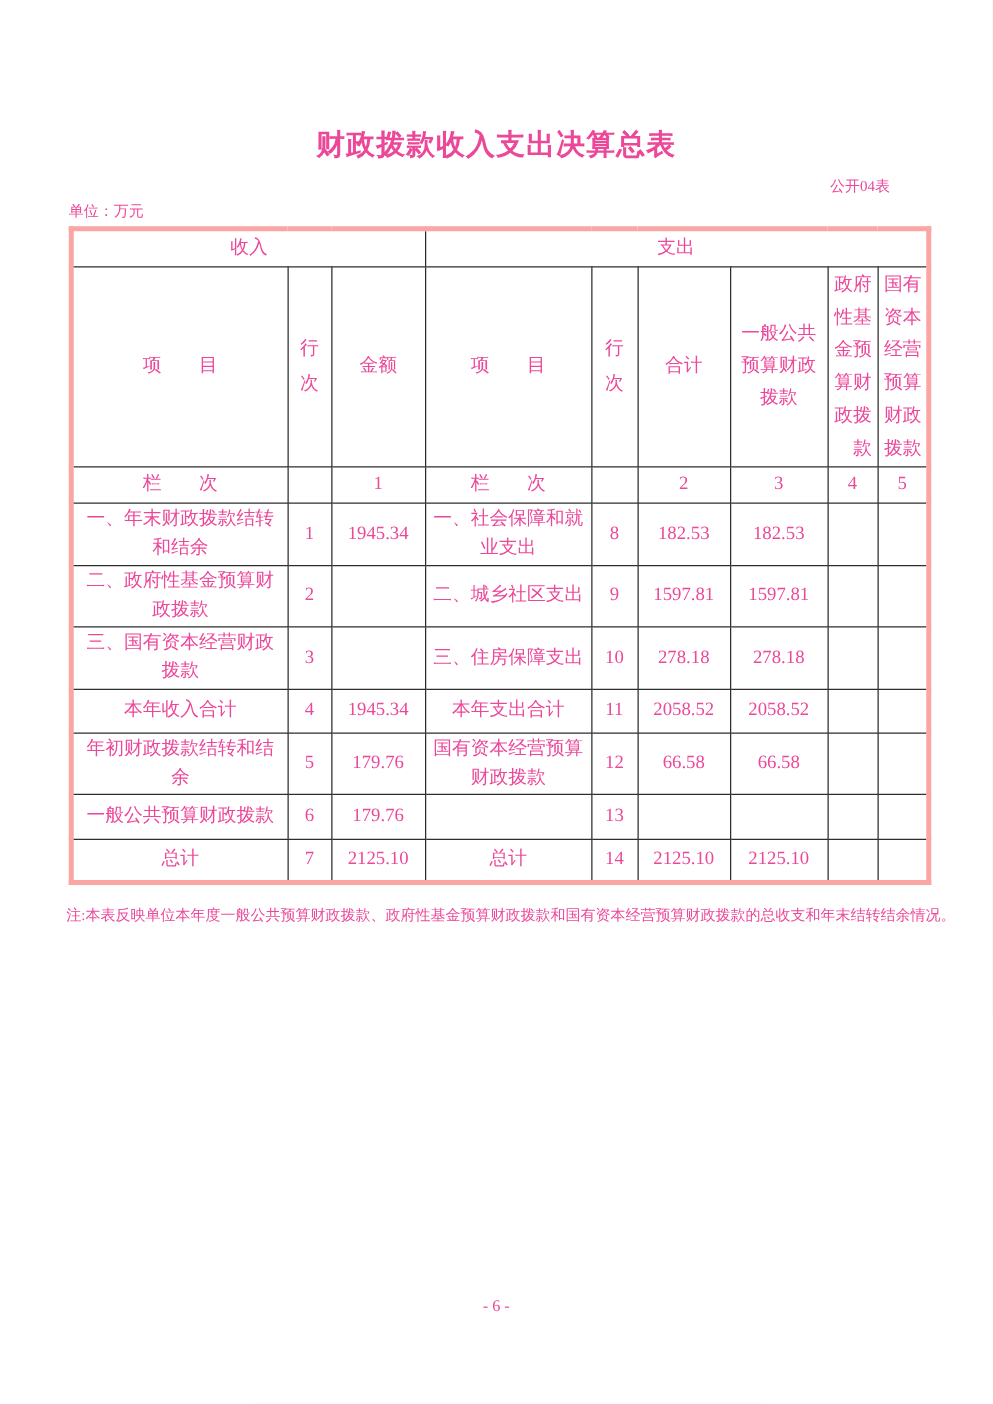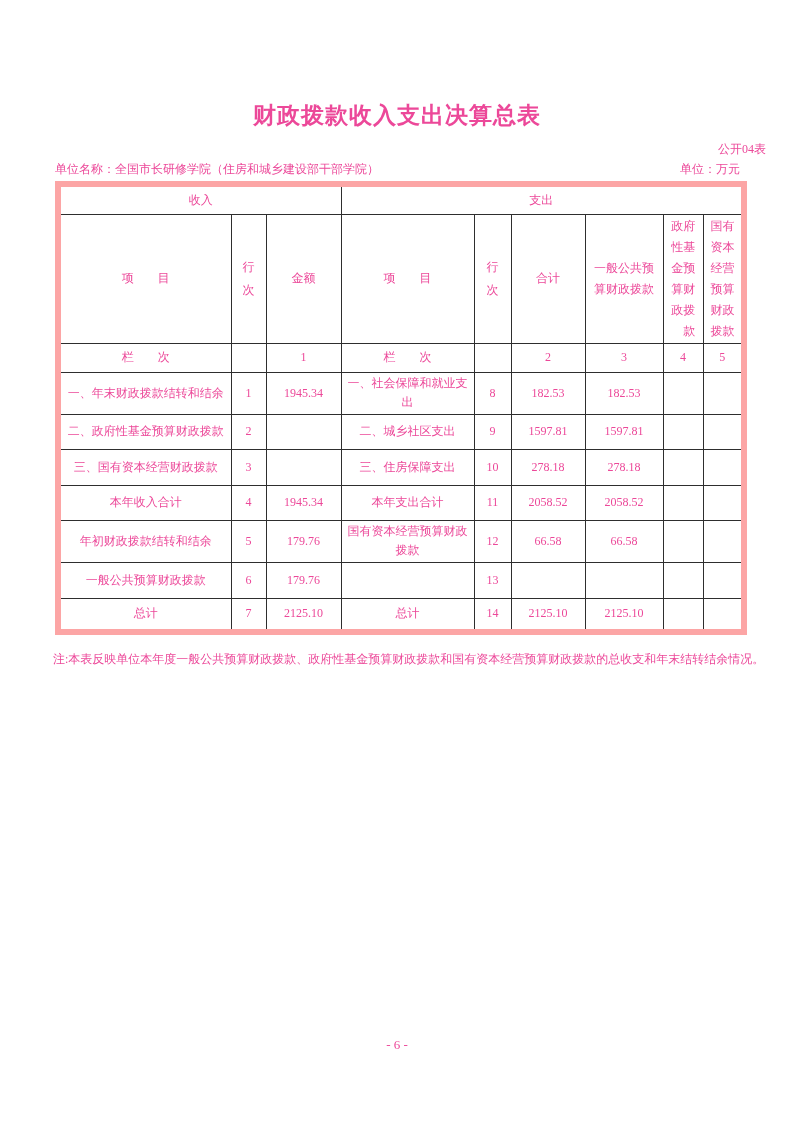--- a/index.html
+++ b/index.html
@@ -17,37 +17,37 @@
   .doc-title{
     margin:0;
     padding-top:100px;
     text-align:center;
     font-family:"Liberation Sans","DejaVu Sans",sans-serif;
     font-weight:bold;
     font-size:23px;
     letter-spacing:1px;
   }
   .table-code{
-    margin:10px 28px 0 0;
+    margin:10px 82px 0 0;
     text-align:right;
     font-size:12px;
   }
   .meta-row{
     margin:3px 54px 3px 55px;
     display:flex;
     justify-content:space-between;
     font-size:12px;
   }
   table.budget{
     margin-left:55px;
     width:686px;
     table-layout:fixed;
     border-collapse:collapse;
-    border:6px solid #fca5a5;
-    font-size:12px;
+    border:4px solid #fca5a5;
+    font-size:15px;
   }
   table.budget th, table.budget td{
     border:1px solid #2e2e2e;
     font-weight:normal;
     text-align:center;
     vertical-align:middle;
     padding:1px 3px;
     line-height:1.55;
     overflow:hidden;
     word-break:break-all;
@@ -77,21 +77,20 @@
 </head>
 <body>
 
 <div class="page">
 
   <h1 class="doc-title">财政拨款收入支出决算总表</h1>
 
   <div class="table-code">公开04表</div>
 
   <div class="meta-row">
-    <span>单位名称：全国市长研修学院（住房和城乡建设部干部学院）</span>
     <span>单位：万元</span>
   </div>
 
   <table class="budget">
     <colgroup>
       <col style="width:173px">
       <col style="width:35px">
       <col style="width:75px">
       <col style="width:133px">
       <col style="width:37px">

